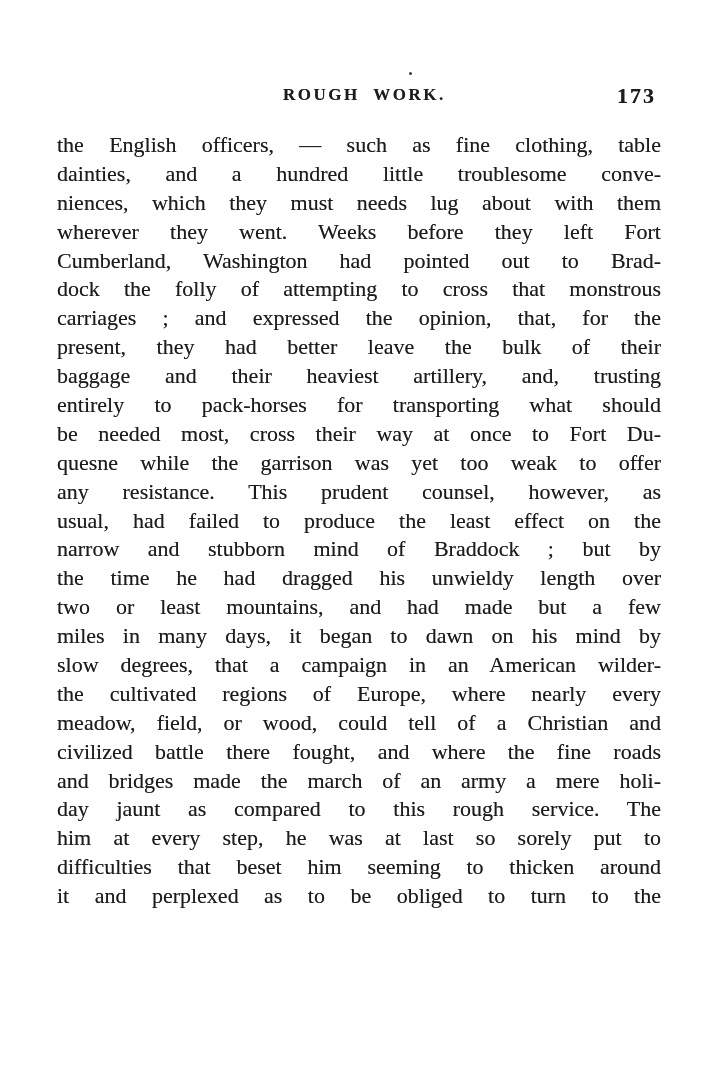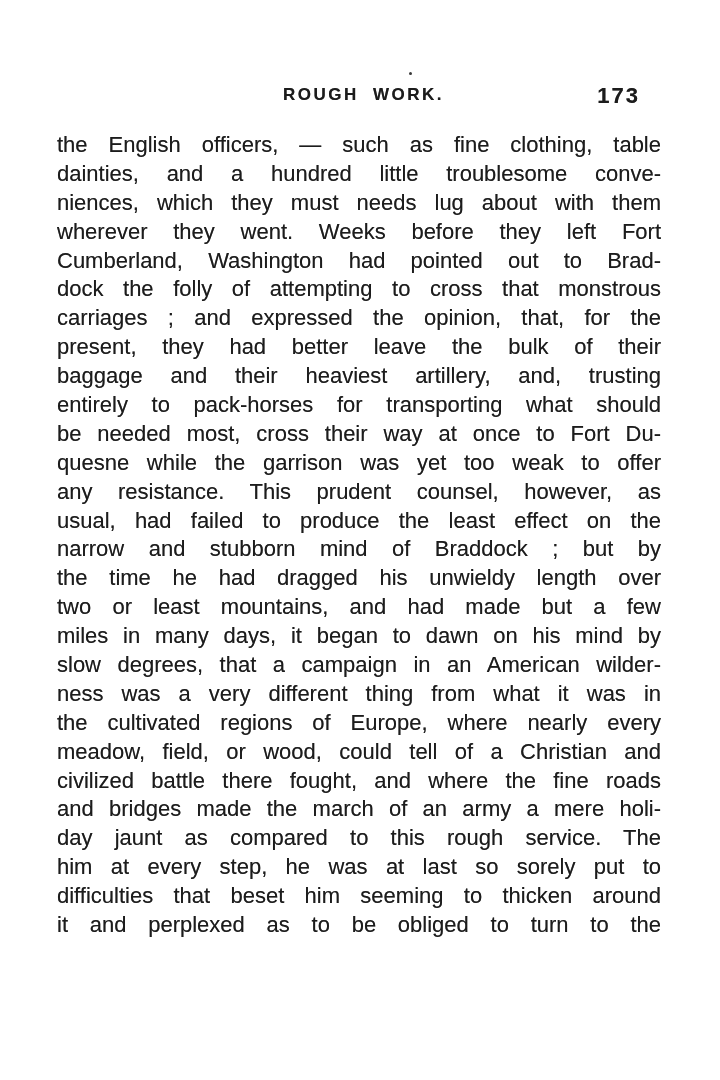--- a/index.html
+++ b/index.html
@@ -10,21 +10,21 @@
     margin: 0;
     padding: 0;
     background: var(--paper);
   }
   .page {
     position: relative;
     width: 720px;
     height: 1080px;
     background: var(--paper);
     color: var(--ink);
-    font-family: Liberation Sans, sans-serif;
+    font-family: Liberation Serif, serif;
     overflow: hidden;
     border-radius: 26px;
   }
   .header {
     position: absolute;
     top: 83px;
     left: 0;
     right: 0;
     height: 24px;
   }
@@ -34,21 +34,21 @@
     top: 2px;
     font-size: 17px;
     letter-spacing: 2.5px;
     word-spacing: 7px;
     font-weight: 600;
     white-space: nowrap;
     text-shadow: 0 0 0.5px rgba(0,0,0,0.55);
   }
   .page-number {
     position: absolute;
-    right: 80px;
+    right: 64px;
     top: 0;
     font-size: 22px;
     letter-spacing: 2px;
     font-weight: 600;
     text-shadow: 0 0 0.5px rgba(0,0,0,0.55);
   }
   .speck {
     position: absolute;
     left: 409px;
     top: -11px;
@@ -98,21 +98,20 @@
       <div class="line">entirely to pack-horses for transporting what should</div>
       <div class="line">be needed most, cross their way at once to Fort Du-</div>
       <div class="line">quesne while the garrison was yet too weak to offer</div>
       <div class="line">any resistance.  This prudent counsel, however, as</div>
       <div class="line">usual, had failed to produce the least effect on the</div>
       <div class="line">narrow and stubborn mind of Braddock ; but by</div>
       <div class="line">the time he had dragged his unwieldy length over</div>
       <div class="line">two or least mountains, and had made but a few</div>
       <div class="line">miles in many days, it began to dawn on his mind by</div>
       <div class="line">slow degrees, that a campaign in an American wilder-</div>
-      <div class="line">ness was a very different thing from what it was in</div>
       <div class="line">the cultivated regions of Europe, where nearly every</div>
       <div class="line">meadow, field, or wood, could tell of a Christian and</div>
       <div class="line">civilized battle there fought, and where the fine roads</div>
       <div class="line">and bridges made the march of an army a mere holi-</div>
       <div class="line">day jaunt as compared to this rough service.  The</div>
       <div class="line">him at every step, he was at last so sorely put to</div>
       <div class="line">difficulties that beset him seeming to thicken around</div>
       <div class="line">it and perplexed as to be obliged to turn to the</div>
     </div>
 </div>

